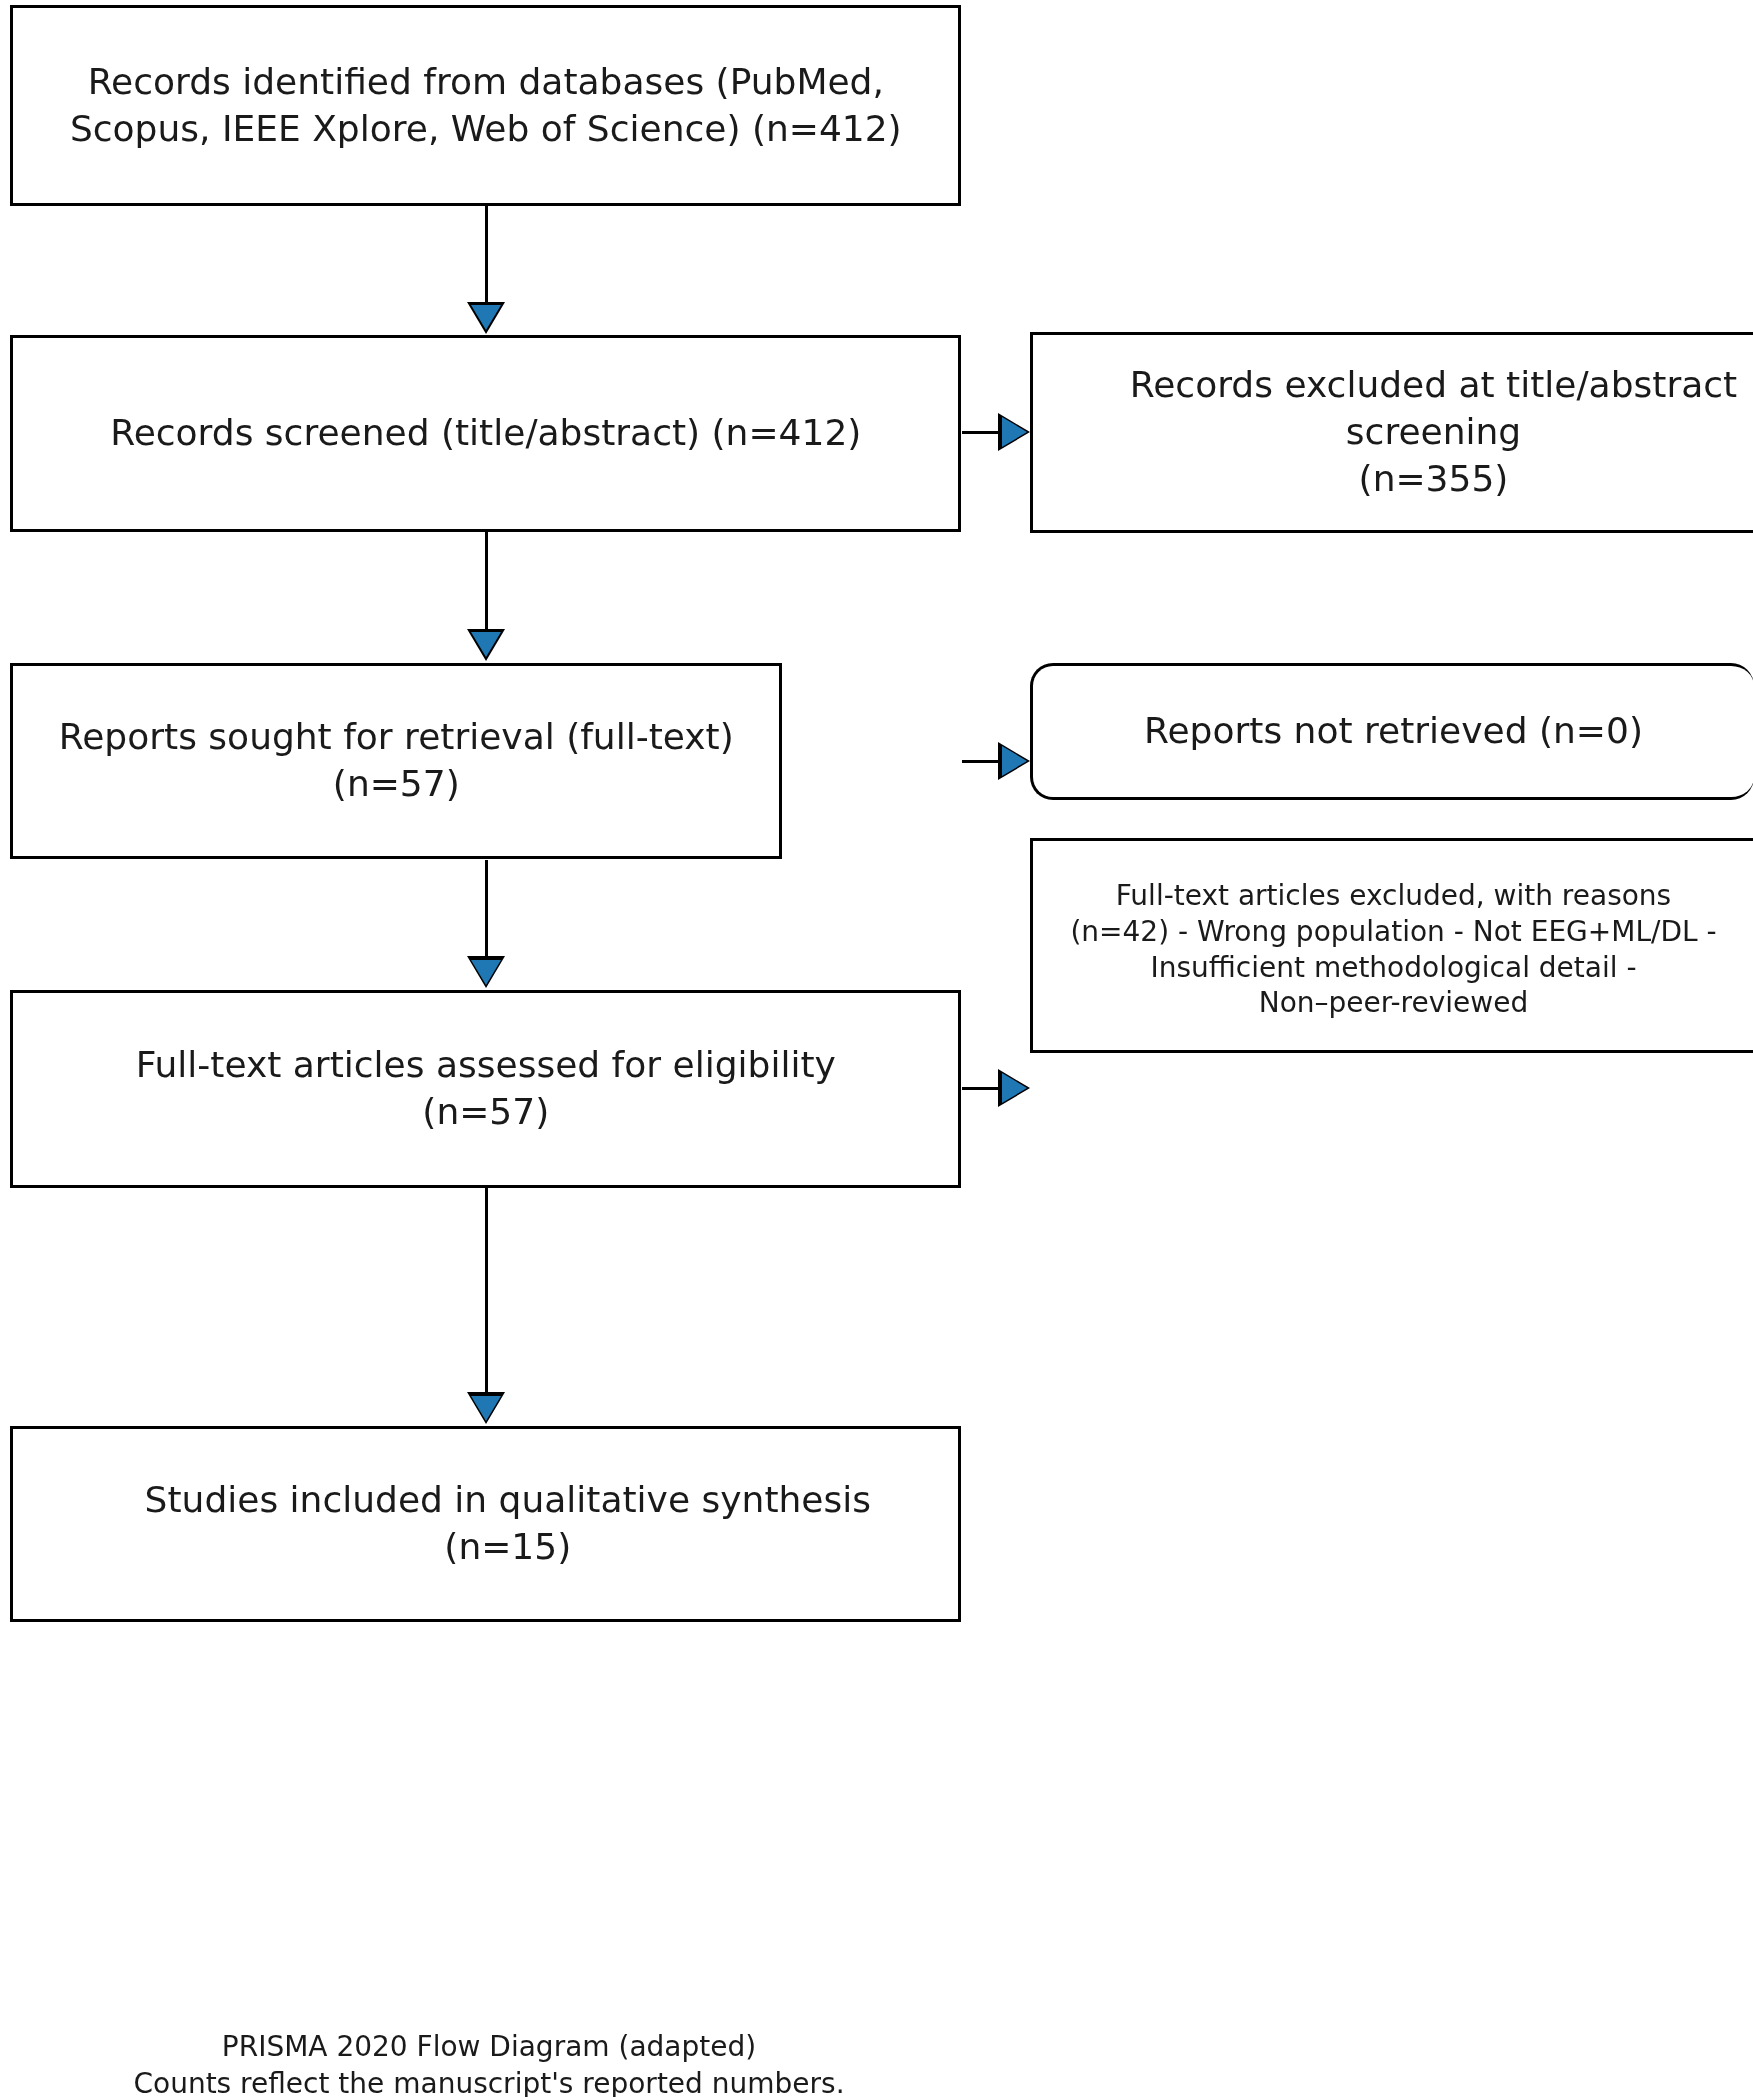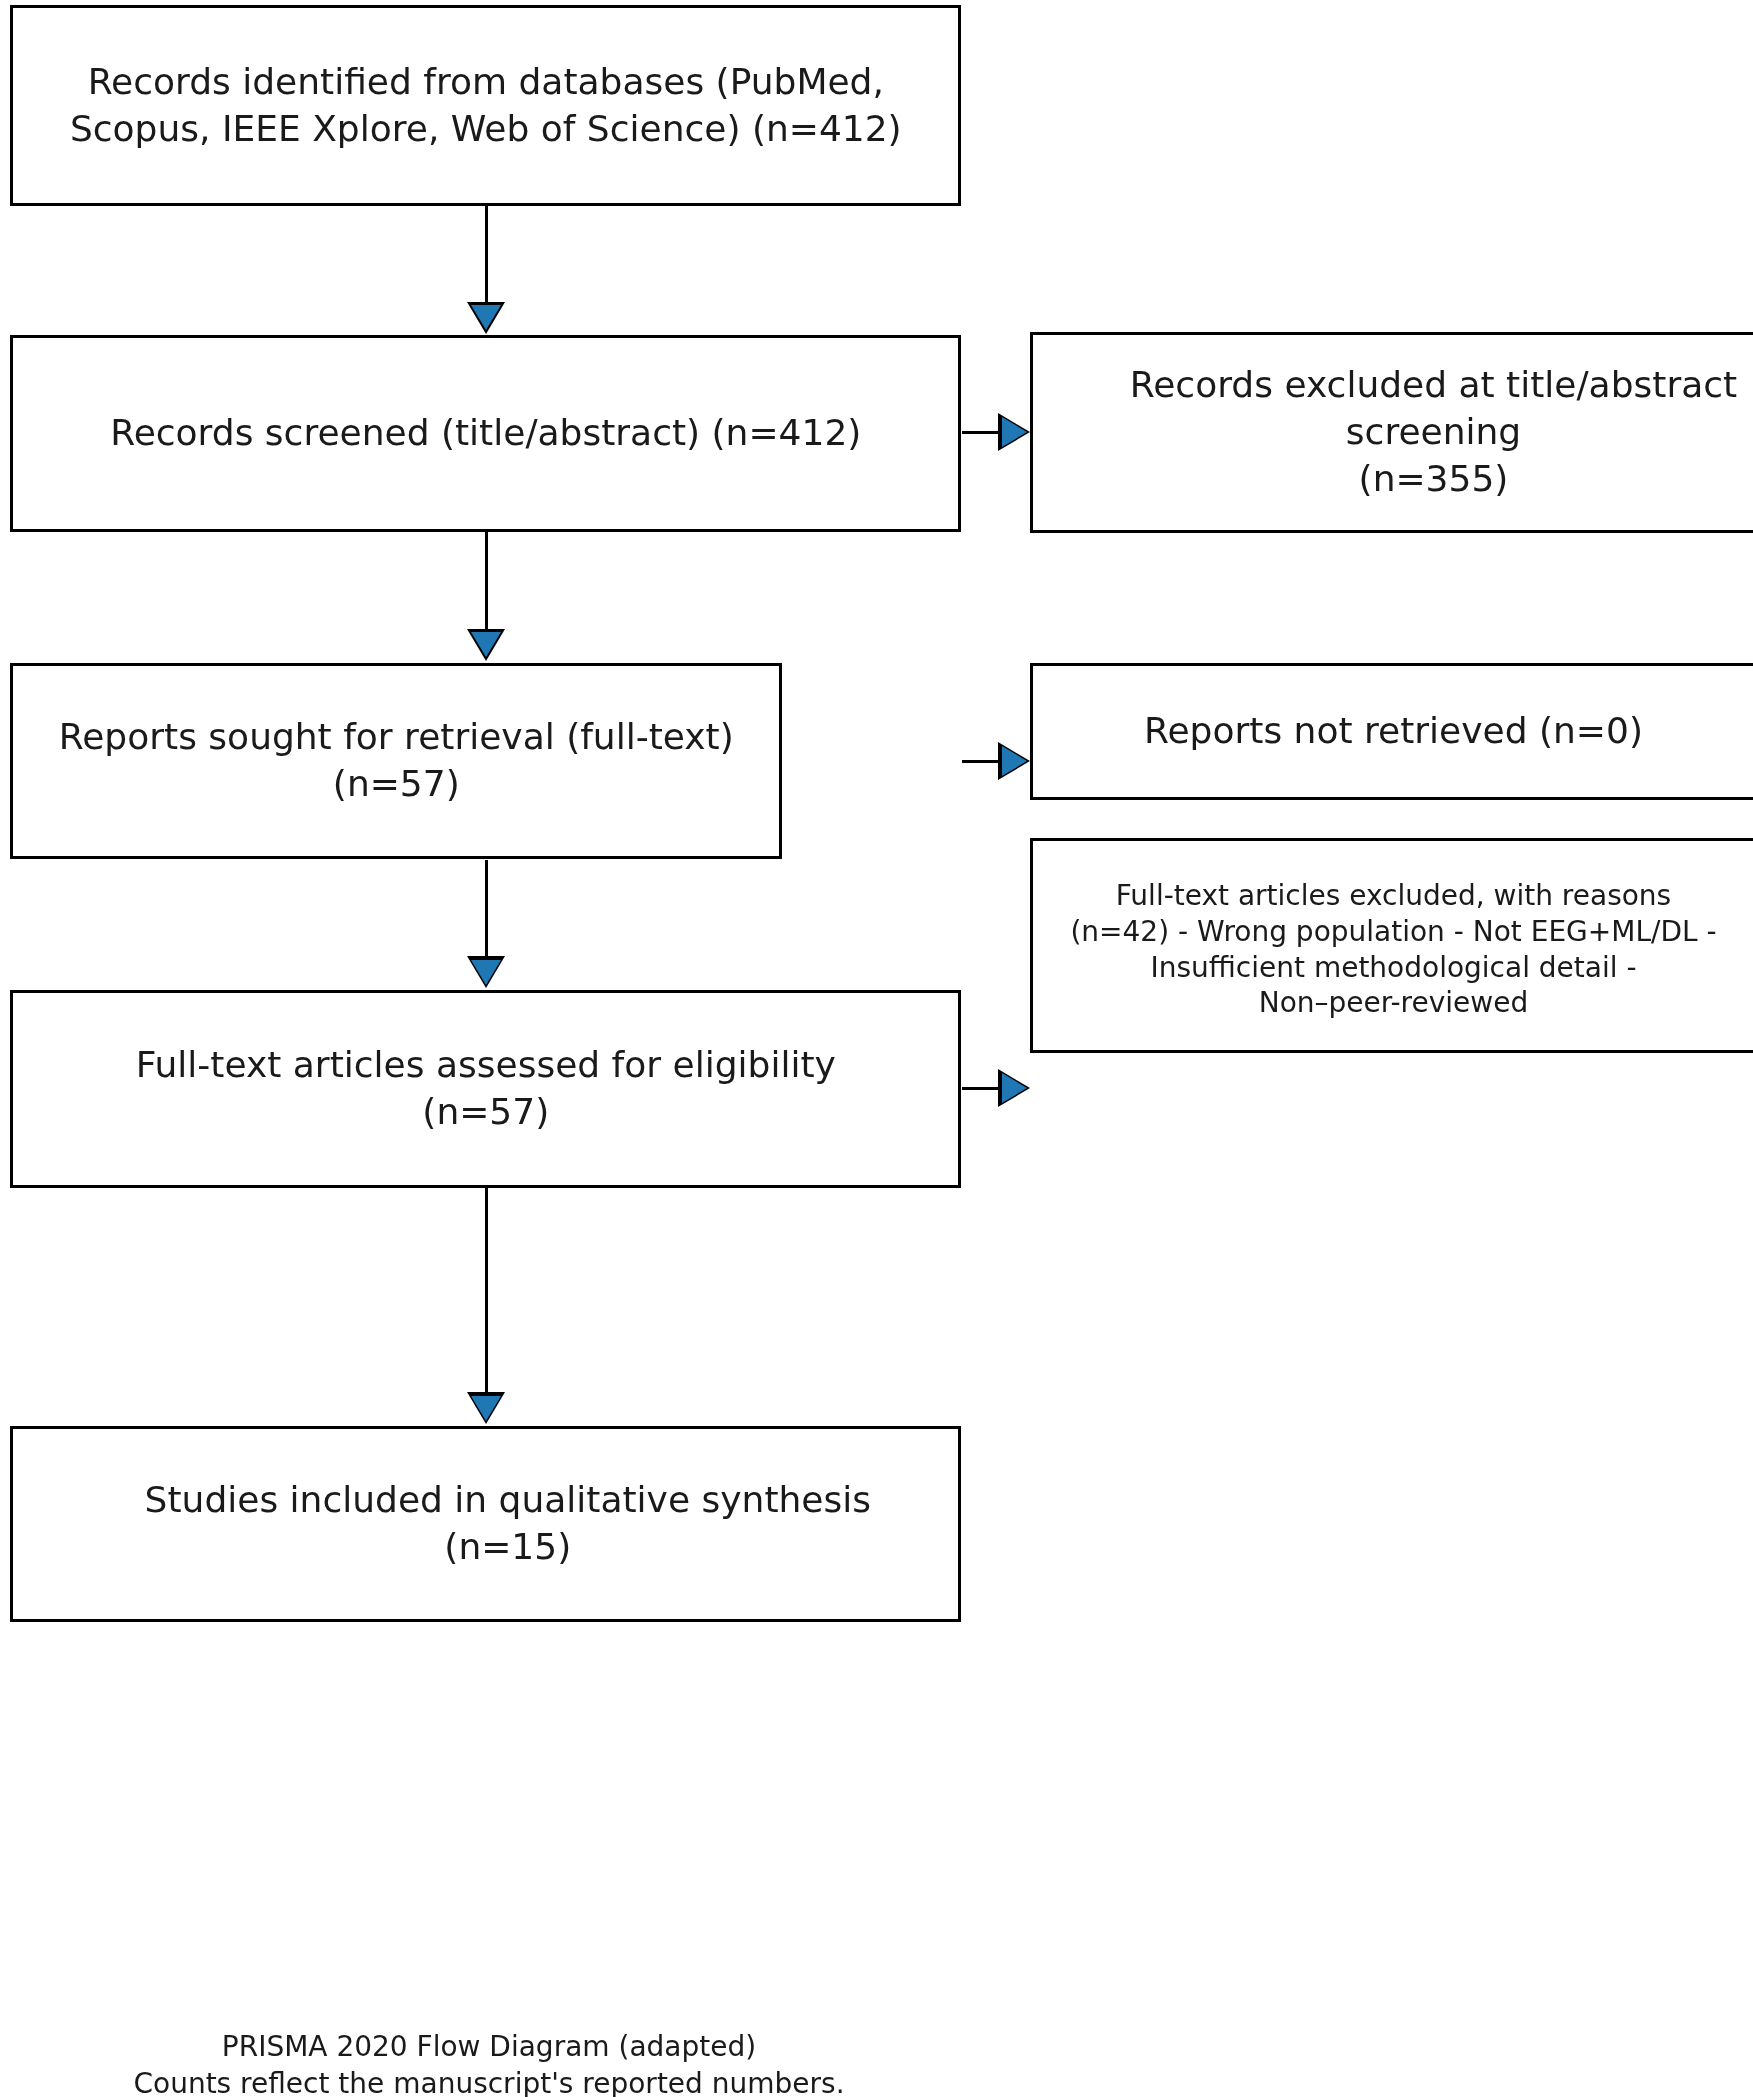--- a/index.html
+++ b/index.html
@@ -111,21 +111,21 @@
   <div class="flow-box" style="left:10.3px; top:1426px; width:951px; height:196px;padding-left:44px;">
     <div class="box-text">Studies included in qualitative synthesis
 (n=15)</div>
   </div>
 
   <div class="flow-box clipped-right" style="left:1030px; top:332px; width:804px; height:201px;">
     <div class="box-text">Records excluded at title/abstract screening
 (n=355)</div>
   </div>
 
-  <div class="flow-box clipped-right" style="left:1030px; top:663px; width:724px; height:137px;">
+  <div class="flow-box clipped-right" style="left:1030px; top:663px; width:724px; height:137px;border-radius:23px;">
     <div class="box-text">Reports not retrieved (n=0)</div>
   </div>
 
   <div class="flow-box clipped-right" style="left:1030px; top:838px; width:724px; height:215px;">
     <div class="box-text" style="font-size:28px; line-height:1.28;margin-top:8px;">Full-text articles excluded, with reasons
 (n=42) - Wrong population - Not EEG+ML/DL -
 Insufficient methodological detail -
 Non–peer-reviewed</div>
   </div>
 

